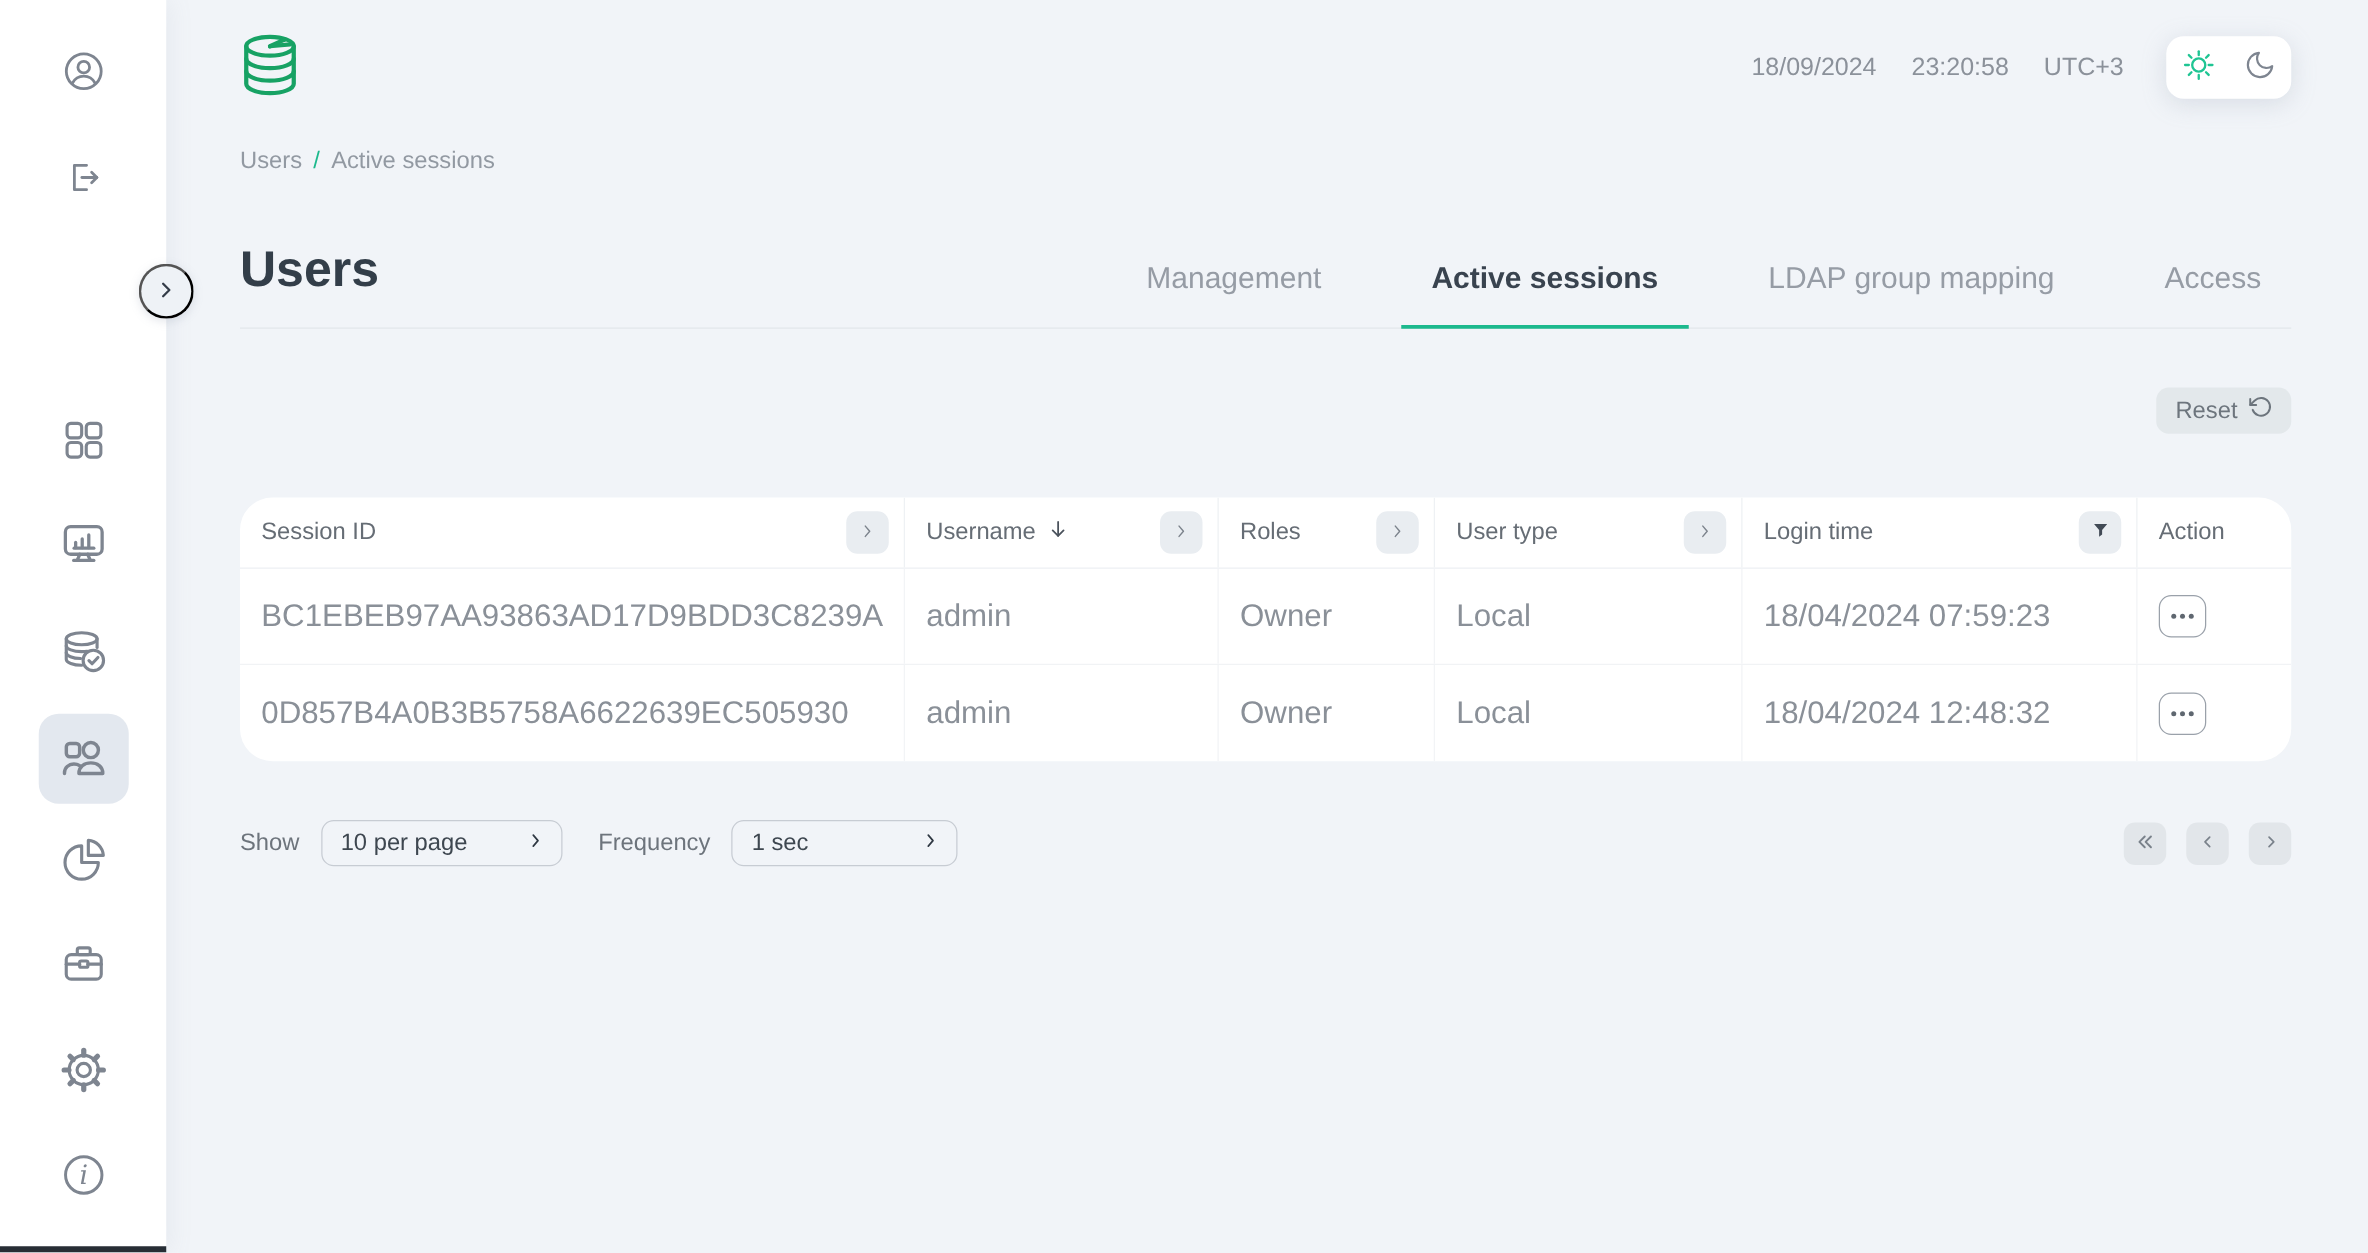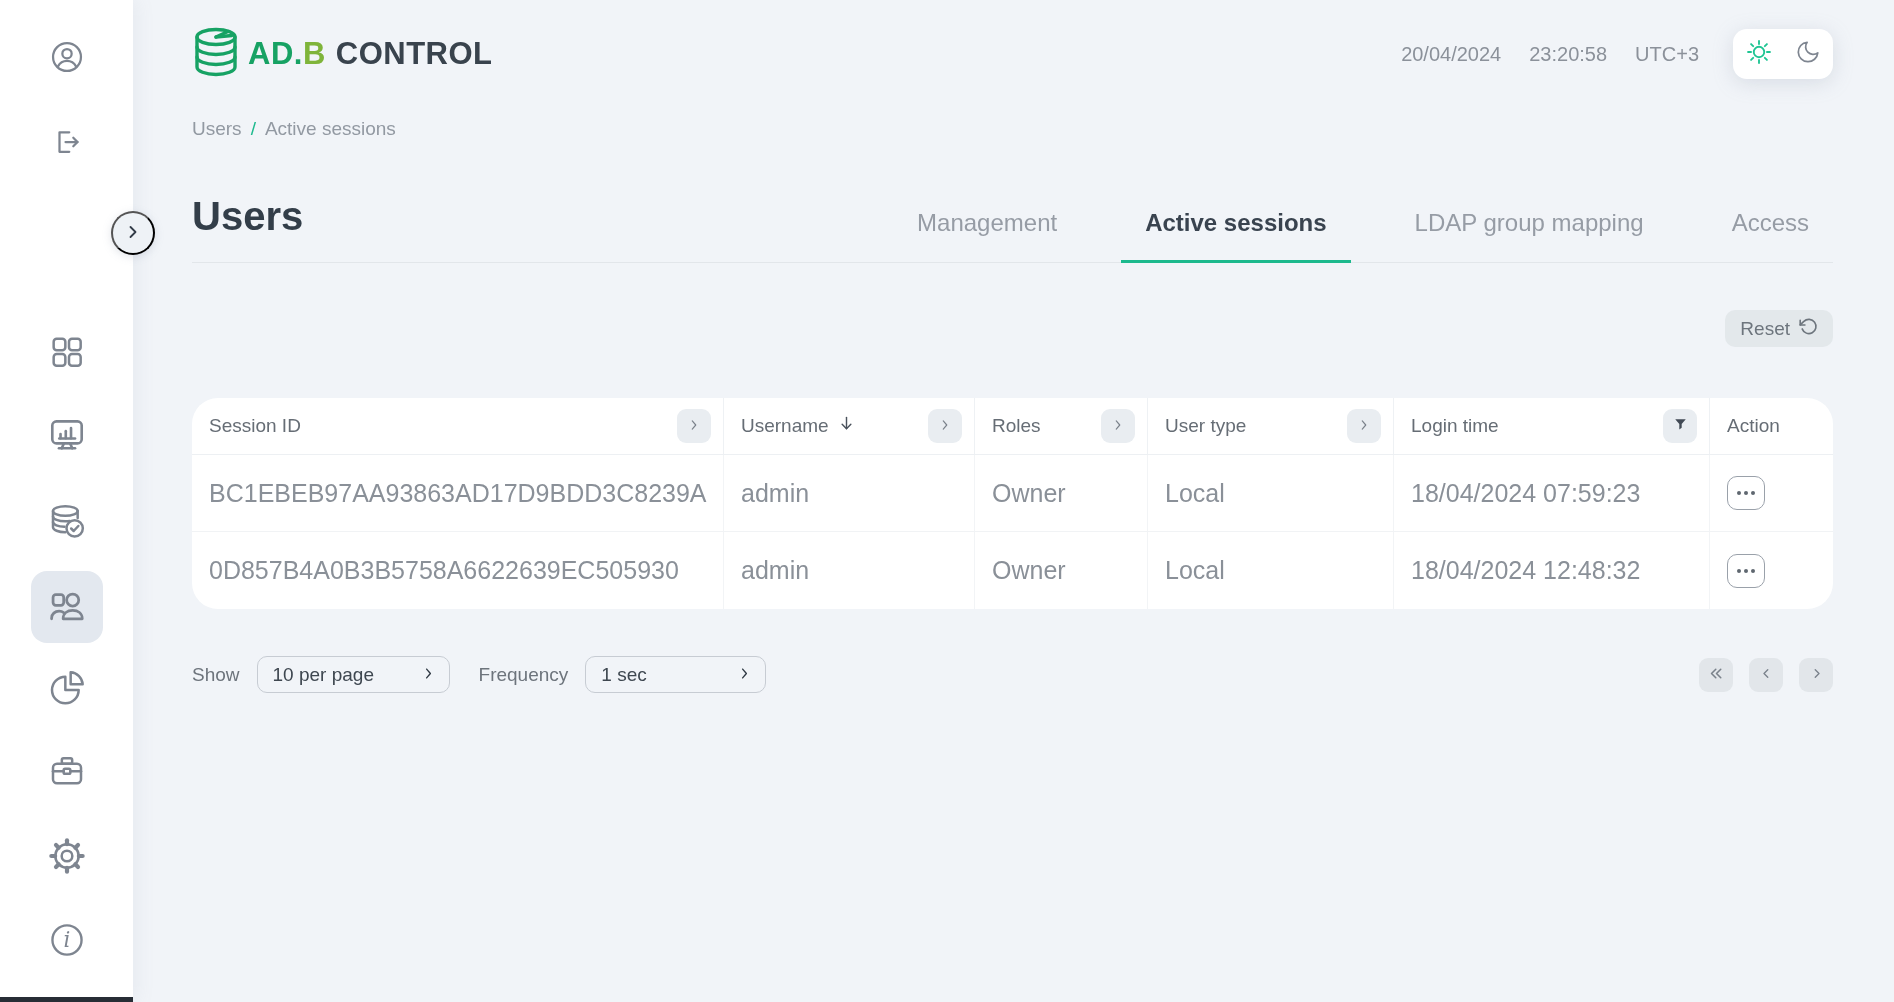--- a/index.html
+++ b/index.html
@@ -259,29 +259,24 @@
       <span>
         <svg width="48" height="52" viewBox="0 0 48 52" fill="none" stroke="#17a264" stroke-width="3.4" stroke-linecap="round" stroke-linejoin="round">
           <ellipse cx="24" cy="11" rx="19" ry="7.5"></ellipse>
           <path d="M24 11 36 5.5"></path>
             <path d="M24 11 40 9.5"></path>
           <path d="M5 11v30c0 4.1 8.5 7.5 19 7.5s19-3.4 19-7.5V11"></path>
           <path d="M5 21c0 4.1 8.5 7.5 19 7.5S43 25.1 43 21"></path>
           <path d="M5 31c0 4.1 8.5 7.5 19 7.5S43 35.1 43 31"></path>
         </svg>
       </span>
-      <span class="logo-text">
-        <span class="logo-green">AD.</span>
-        <span class="logo-lime">B</span>
-        <span class="logo-dark">CONTROL</span>
-      </span>
     </div>
     <div class="topbar-right">
       <div class="clock">
-        <span>20/04/2024</span>
+        <span>18/09/2024</span>
         <span>23:20:58</span>
         <span>UTC+3</span>
       </div>
       <div class="theme-toggle">
         <span>
           <svg width="28" height="28" viewBox="0 0 24 24" stroke="#1fc593" stroke-width="1.6">
               <circle cx="12" cy="12" r="4.5"></circle>
               <g>
                 <path d="M12 2.6v2.6"></path>
                 <path d="M12 18.8v2.6"></path>

